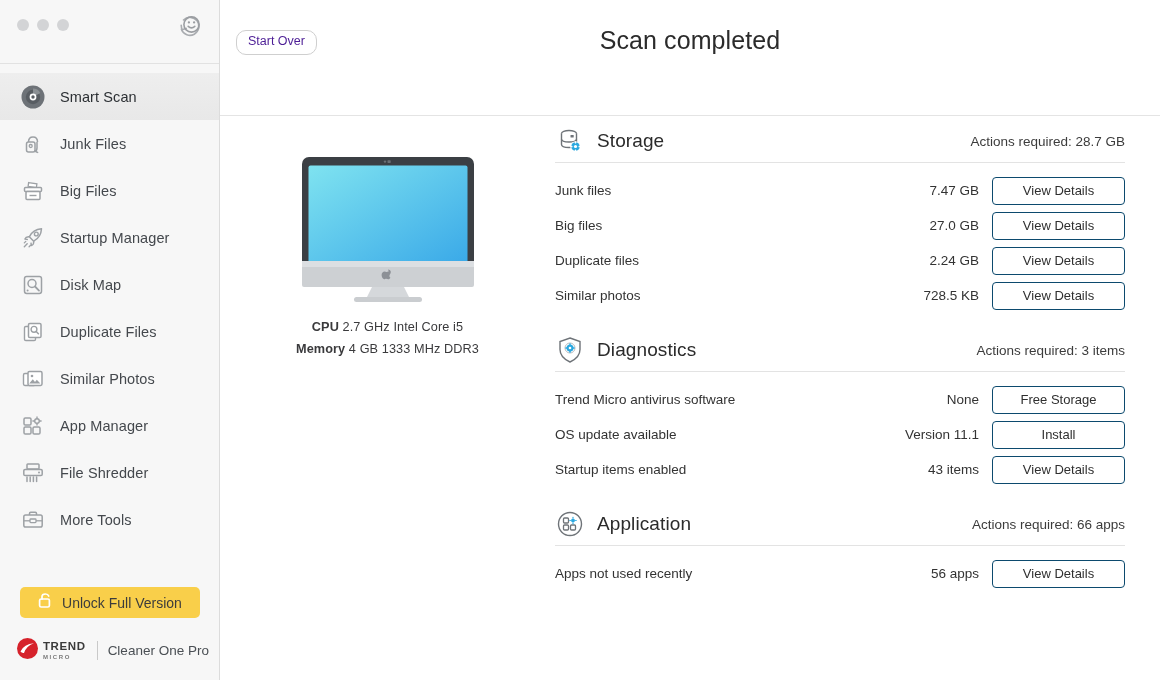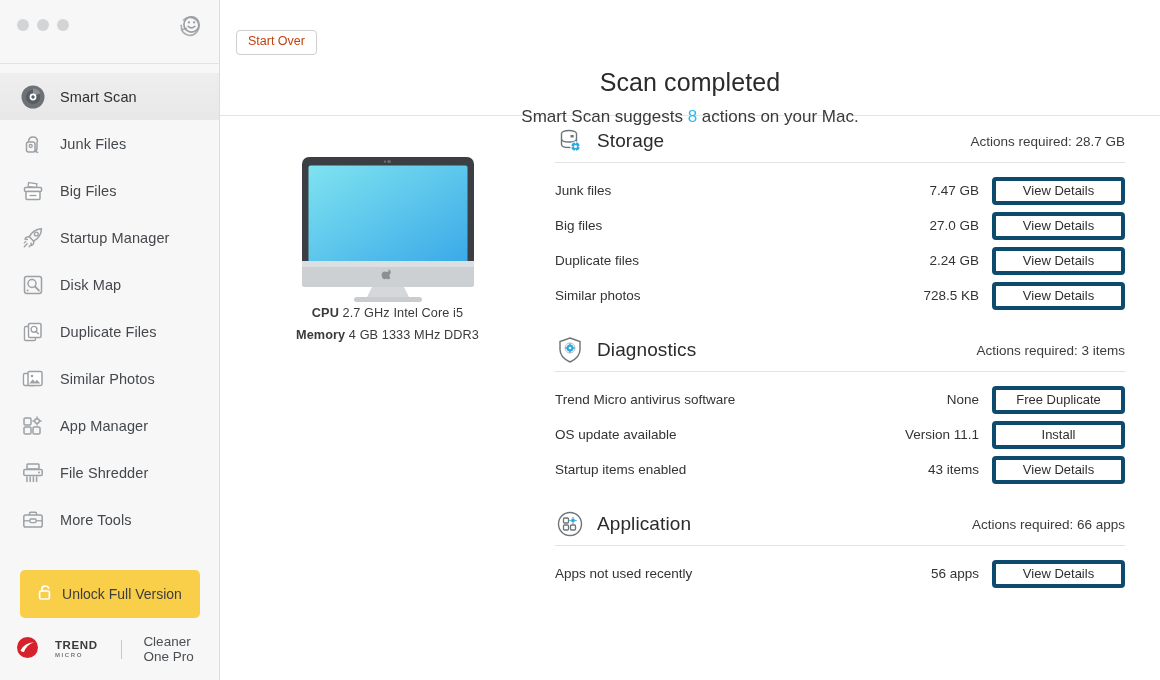--- a/index.html
+++ b/index.html
@@ -65,40 +65,40 @@
   .nav-item .lbl {
     font-size: 14.5px;
     color: #44484d;
     letter-spacing: 0.1px;
   }
   .nav-item.active .lbl { color: #2c3034; }
 
   .unlock-btn {
     position: absolute;
     left: 20px; bottom: 62px;
-    width: 180px; height: 48px;
+    width: 180px; height: 31px;
     background: #f9cf4a;
     border-radius: 5px;
     display: flex;
     align-items: center;
     justify-content: center;
     gap: 9px;
     cursor: pointer;
   }
   .unlock-btn .ulbl {
     font-size: 14px;
     color: #3c3c3c;
     font-weight: 400;
   }
   .brand {
     position: absolute;
     left: 16px; bottom: 16px;
     display: flex;
     align-items: center;
-    gap: 12px;
+    gap: 0px;
   }
   .brand .tm-text {
     display: flex; flex-direction: column;
     margin-left: 4px;
     line-height: 1;
   }
   .brand .tm-trend {
     font-size: 11.5px; font-weight: bold; letter-spacing: 0.6px;
     color: #3a3a3a;
   }
@@ -125,32 +125,31 @@
   .header {
     height: 116px;
     border-bottom: 1px solid #e4e4e4;
     position: relative;
   }
   .start-over {
     position: absolute;
     left: 16px; top: 30px;
     padding: 4px 11px 5px;
     font-size: 12.5px;
-    color: #c2410c;
+    color: #4c1d95;
     background: #ffffff;
     border: 1px solid #cfcfcf;
-    border-radius: 4px;
+    border-radius: 10px;
     cursor: pointer;
     line-height: 1.1;
   }
   .header-center {
     position: absolute;
     left: 0; right: 0; top: 26px;
     text-align: center;
-    margin-top: 42px;
   }
   .h-title {
     font-size: 25px;
     color: #2b2b2b;
     font-weight: 400;
     letter-spacing: 0.1px;
   }
   .h-sub {
     font-size: 17px;
     color: #3a3a3a;
@@ -172,21 +171,21 @@
     text-align: center;
   }
   .imac { width: 172px; margin: 0 auto; }
   .imac-name {
     font-size: 17px; color: #39393b;
     margin-top: 12px; font-weight: 400;
   }
   .spec {
     font-size: 12.7px;
     color: #3a3a3c;
-    margin-top: 0;
+    margin-top: 14px;
     font-weight: bold;
     letter-spacing: 0.1px;
   }
   .spec.second { margin-top: 8px; }
   .spec .val { font-weight: normal; }
 
   
   .results {
     flex: 1;
     padding: 0 35px 16px 0;
@@ -231,21 +230,21 @@
   .row .rval {
     margin-left: auto;
     font-size: 13.5px;
     color: #333333;
     padding-right: 13px;
     white-space: nowrap;
   }
   .btn {
     width: 133px; height: 28px;
     background: #ffffff;
-    border: 4px solid #0c4a6e;
+    border: 1px solid #0c4a6e;
     border-radius: 4px;
     font-size: 13px;
     color: #2f2f2f;
     display: flex; align-items: center; justify-content: center;
     cursor: pointer;
     flex: 0 0 133px;
     line-height: 1;
   }
   .gap-s { height: 10px; }
   .gap-sec { height: 12px; }
@@ -441,21 +440,20 @@
       <span class="prod">Cleaner One Pro</span>
     </div>
   </div>
 
   <div class="main">
 
     <div class="header">
       <div class="start-over">Start Over</div>
       <div class="header-center">
         <div class="h-title">Scan completed</div>
-        <div class="h-sub"><span>Smart Scan suggests </span><span class="accent">8</span><span> actions on your Mac.</span></div>
       </div>
     </div>
 
     <div class="body">
 
       <div class="device-col">
         <div class="imac">
           <svg width="172" height="145" viewBox="0 0 172 145">
             <defs>
               <linearGradient id="scr" x1="0" y1="0" x2="1" y2="1">
@@ -547,21 +545,21 @@
             </span>
             <span class="sec-title">Diagnostics</span>
             <span class="sec-actions">Actions required: 3 items</span>
           </div>
           <div class="sec-rule"></div>
           <div class="gap-s"></div>
 
           <div class="row">
             <span class="rname">Trend Micro antivirus software</span>
             <span class="rval">None</span>
-            <span class="btn">Free Duplicate</span>
+            <span class="btn">Free Storage</span>
           </div>
           <div class="row">
             <span class="rname">OS update available</span>
             <span class="rval">Version 11.1</span>
             <span class="btn">Install</span>
           </div>
           <div class="row">
             <span class="rname">Startup items enabled</span>
             <span class="rval">43 items</span>
             <span class="btn">View Details</span>

